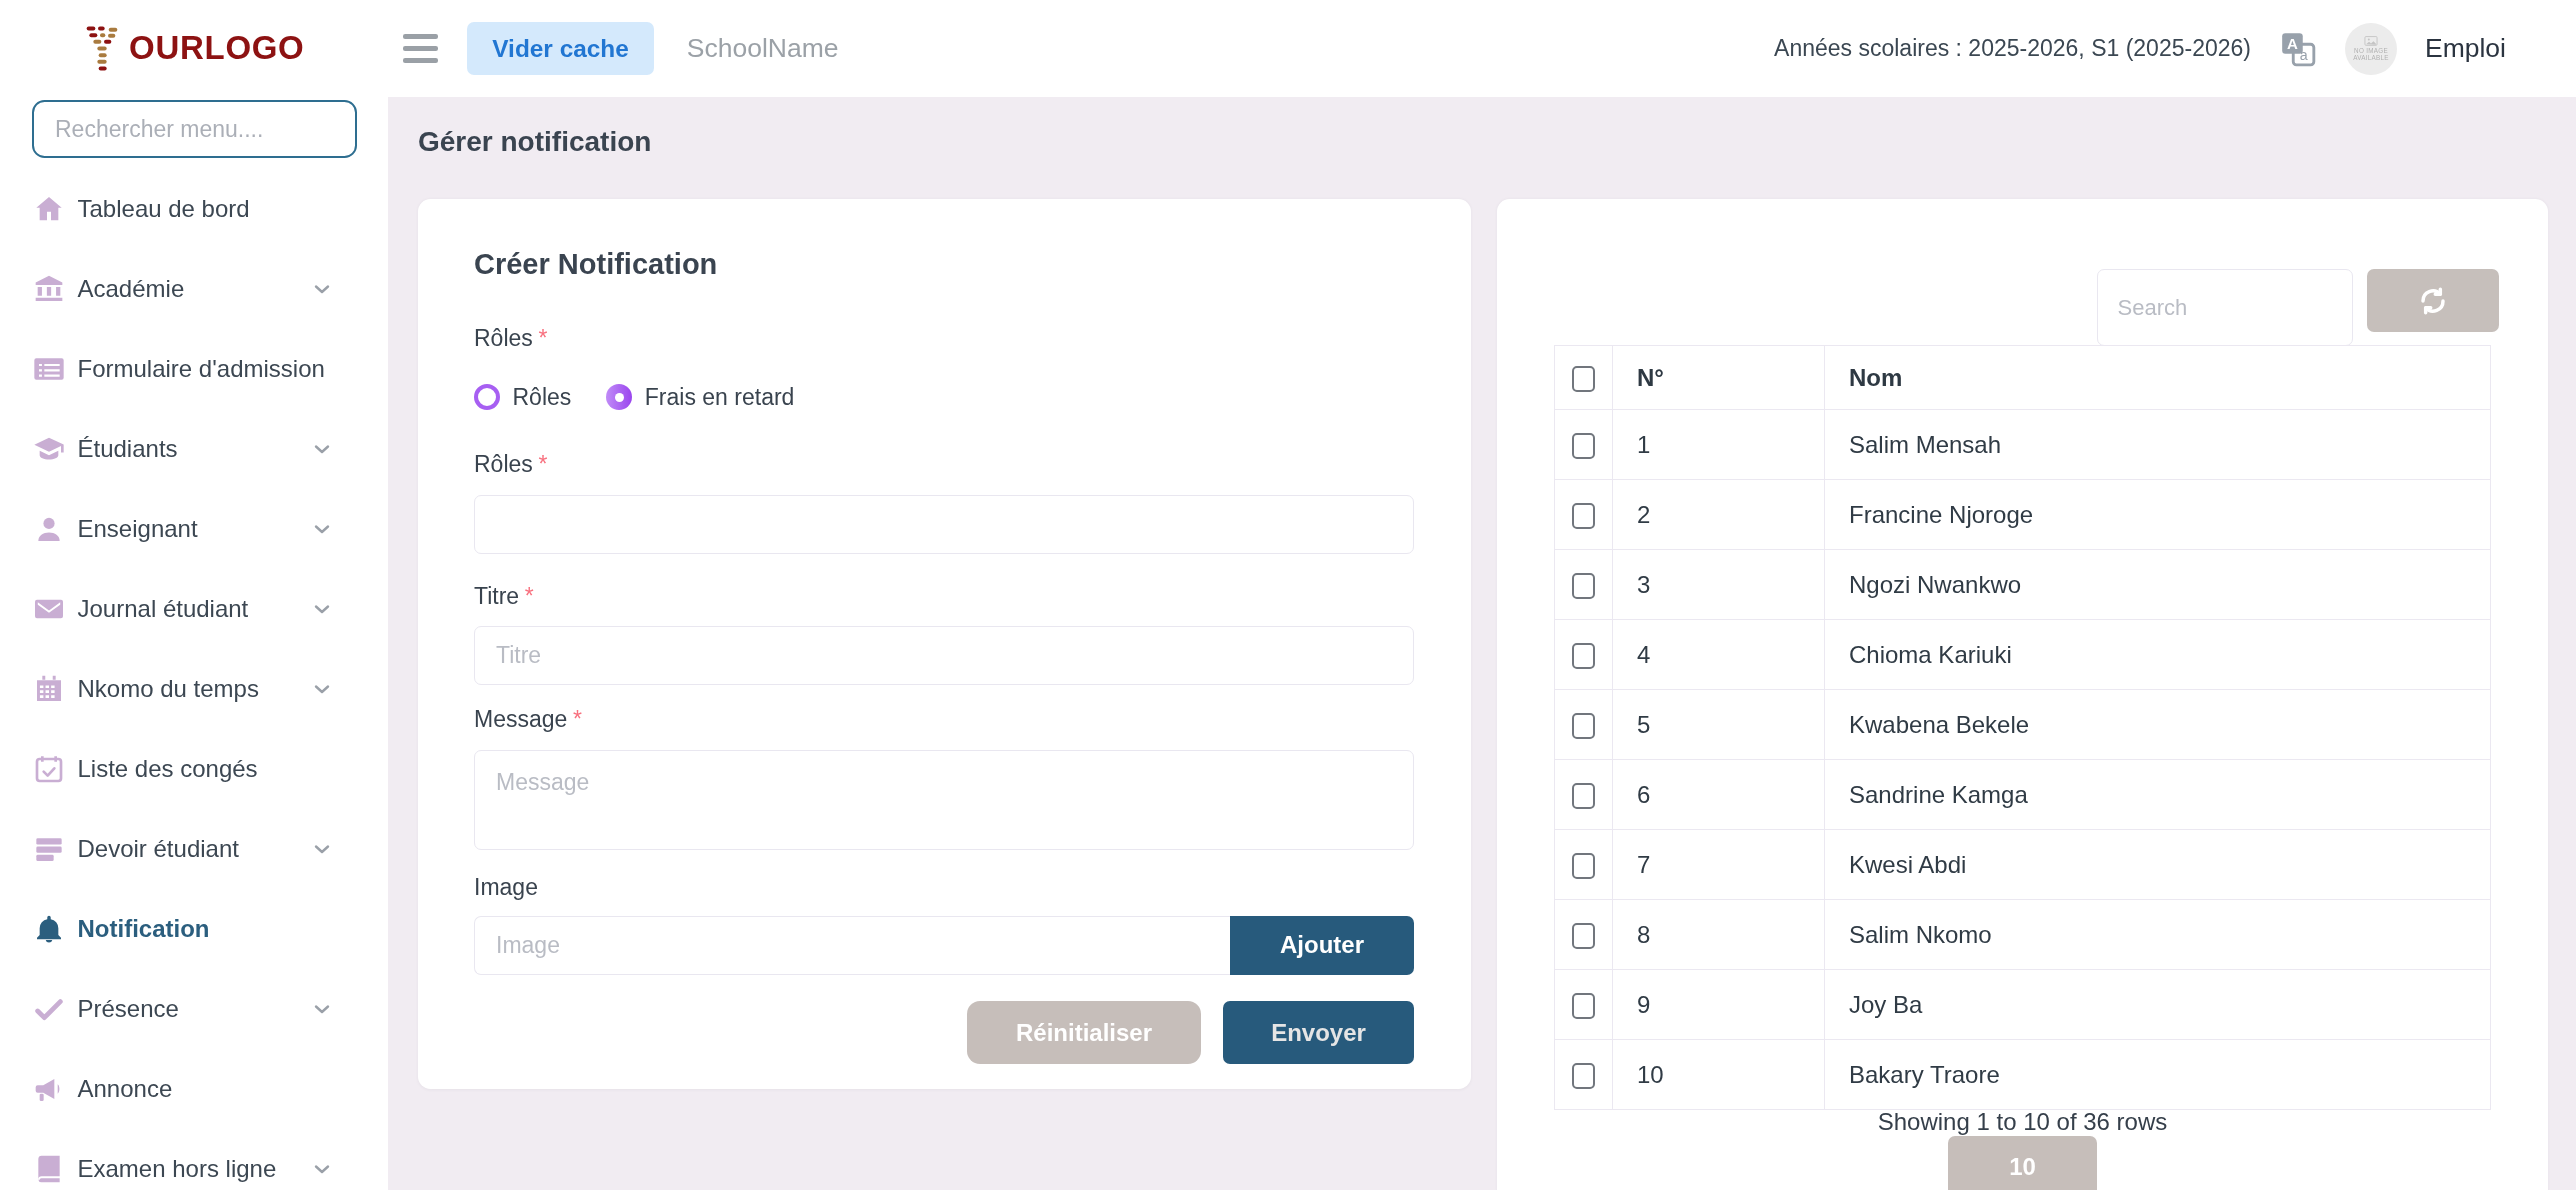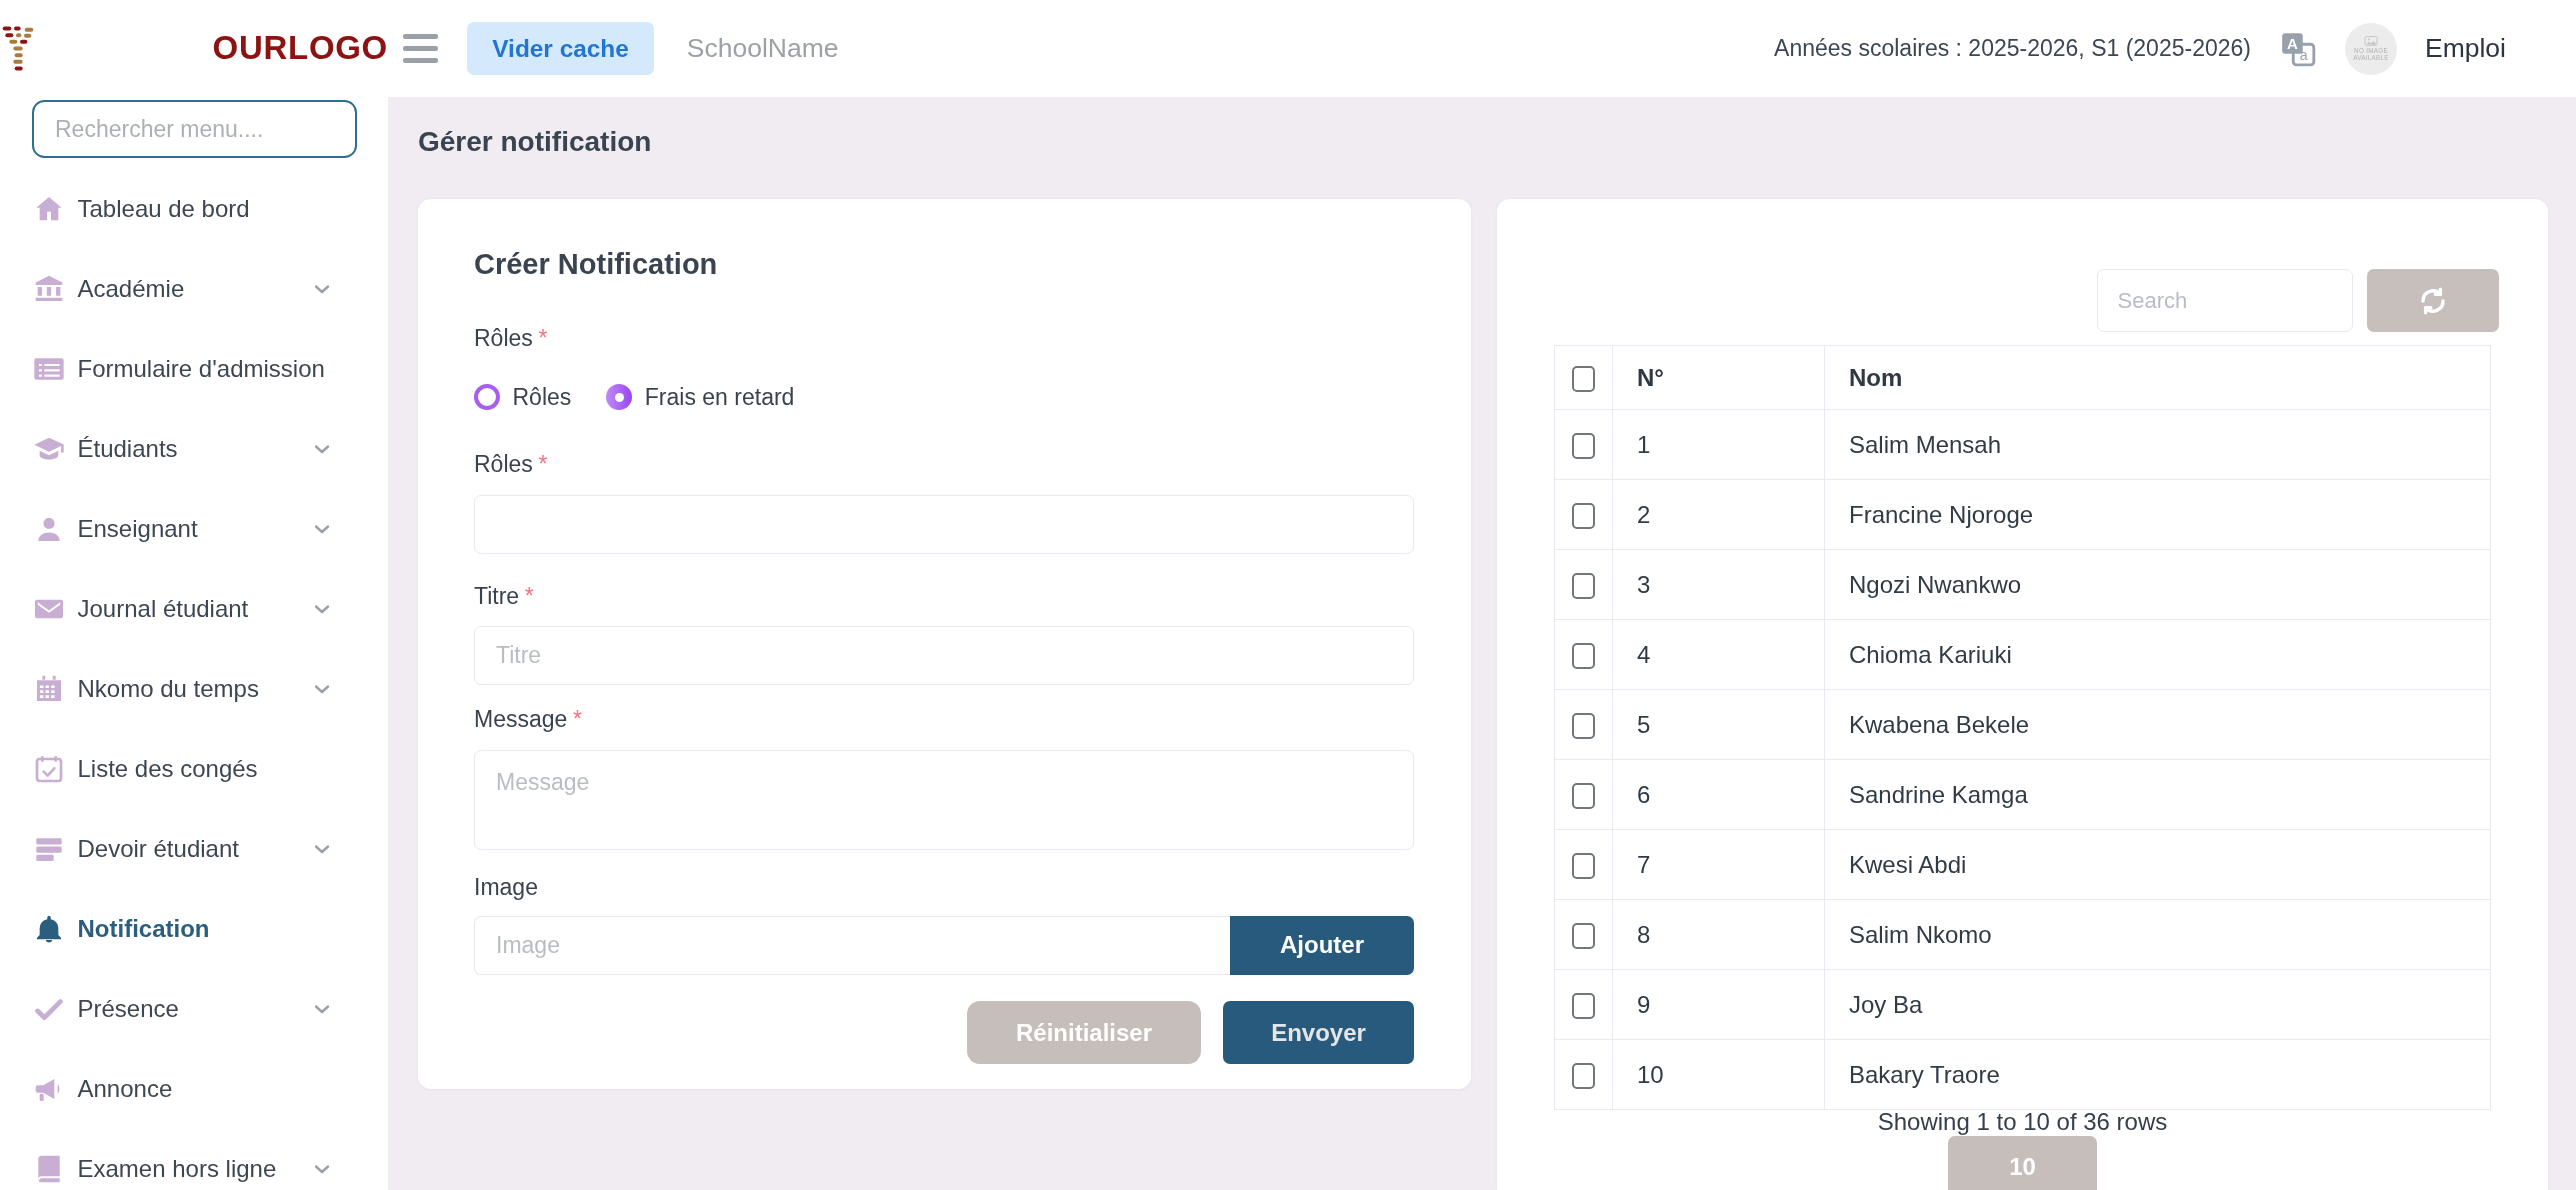--- a/index.html
+++ b/index.html
@@ -2,21 +2,21 @@
 <html style="font-size:11px"><head>
 <meta charset="utf-8">
 <style>
   html,body{margin:0;padding:0;}
   .app{position:relative;width:2576px;height:1191px;overflow:hidden;background:#f1ecf2;
        font-family:"Liberation Sans",sans-serif;color:#3b4752;}
   svg{display:block;}
 
   
   .sidebar{position:absolute;left:0;top:0;width:388px;height:1191px;background:#ffffff;z-index:3;}
-  .logo{height:96px;display:flex;align-items:center;justify-content:space-between;gap:5.6px;}
+  .logo{height:96px;display:flex;align-items:center;justify-content:center;gap:5.6px;}
   .logo-y{width:40px;height:47px;}
   .logo-text{font-size:33px;font-weight:800;color:#8d1212;letter-spacing:0.7px;}
   .side-search{padding:4.2px 31px 0 32px;}
   .side-search input{width:325px;height:58px;box-sizing:border-box;border:2.1px solid #2e6e90;border-radius:12.5px;
       padding:0 21px;font-size:23px;color:#3b4752;outline:none;font-family:inherit;background:#fff;}
   .side-search input::placeholder{color:#abafb7;}
   .menu{margin-top:11px;}
   .menu-item{height:80px;display:flex;align-items:center;padding:0 54px 0 33px;cursor:pointer;}
   .menu-icon{width:32px;height:32px;flex:0 0 32px;color:#c9aed3;}
   .menu-icon svg{width:32px;height:32px;}
@@ -80,21 +80,21 @@
       font-size:24px;font-weight:700;font-family:inherit;cursor:pointer;}
   .actions{margin-top:26.5px;display:flex;justify-content:flex-end;gap:22px;}
   .btn-reset{width:234px;height:63px;background:#c6beba;color:#fff;border:none;border-radius:13px;
       font-size:24px;font-weight:700;font-family:inherit;cursor:pointer;}
   .btn-send{width:191px;height:63px;background:#275a7c;color:#e5e5e5;border:none;border-radius:7px;
       font-size:24px;font-weight:700;font-family:inherit;cursor:pointer;}
 
   
   .card-right{position:absolute;left:1109px;top:102px;width:1051px;height:991px;border-radius:12.5px 12.5px 0 0;}
   .search-row{position:absolute;left:600px;top:70px;display:flex;gap:14px;}
-  .panel-search{width:256px;height:63px;border:1.4px solid #e9e7f0;border-radius:7px;box-sizing:border-box;
+  .panel-search{width:256px;height:77px;border:1.4px solid #e9e7f0;border-radius:7px;box-sizing:border-box;
       padding:0 19.5px;font-size:22px;color:#3b4752;font-family:inherit;outline:none;}
   .refresh-btn{width:132px;height:63px;background:#c6bfbb;border:none;border-radius:7px;cursor:pointer;
       display:flex;align-items:center;justify-content:center;}
   .refresh-btn svg{width:32px;height:32px;}
   table.names{position:absolute;left:57px;top:146px;width:937px;border-collapse:collapse;table-layout:fixed;}
   .names th,.names td{border:0.7px solid #ebe8f1;}
   .names th{height:63px;font-size:24px;font-weight:700;color:#2e3943;text-align:left;padding:0 0 0 24px;}
   .names td{height:69px;font-size:24px;color:#303b45;padding:0 0 0 24px;}
   .col-cb{width:58px;}
   .col-num{width:212px;}

